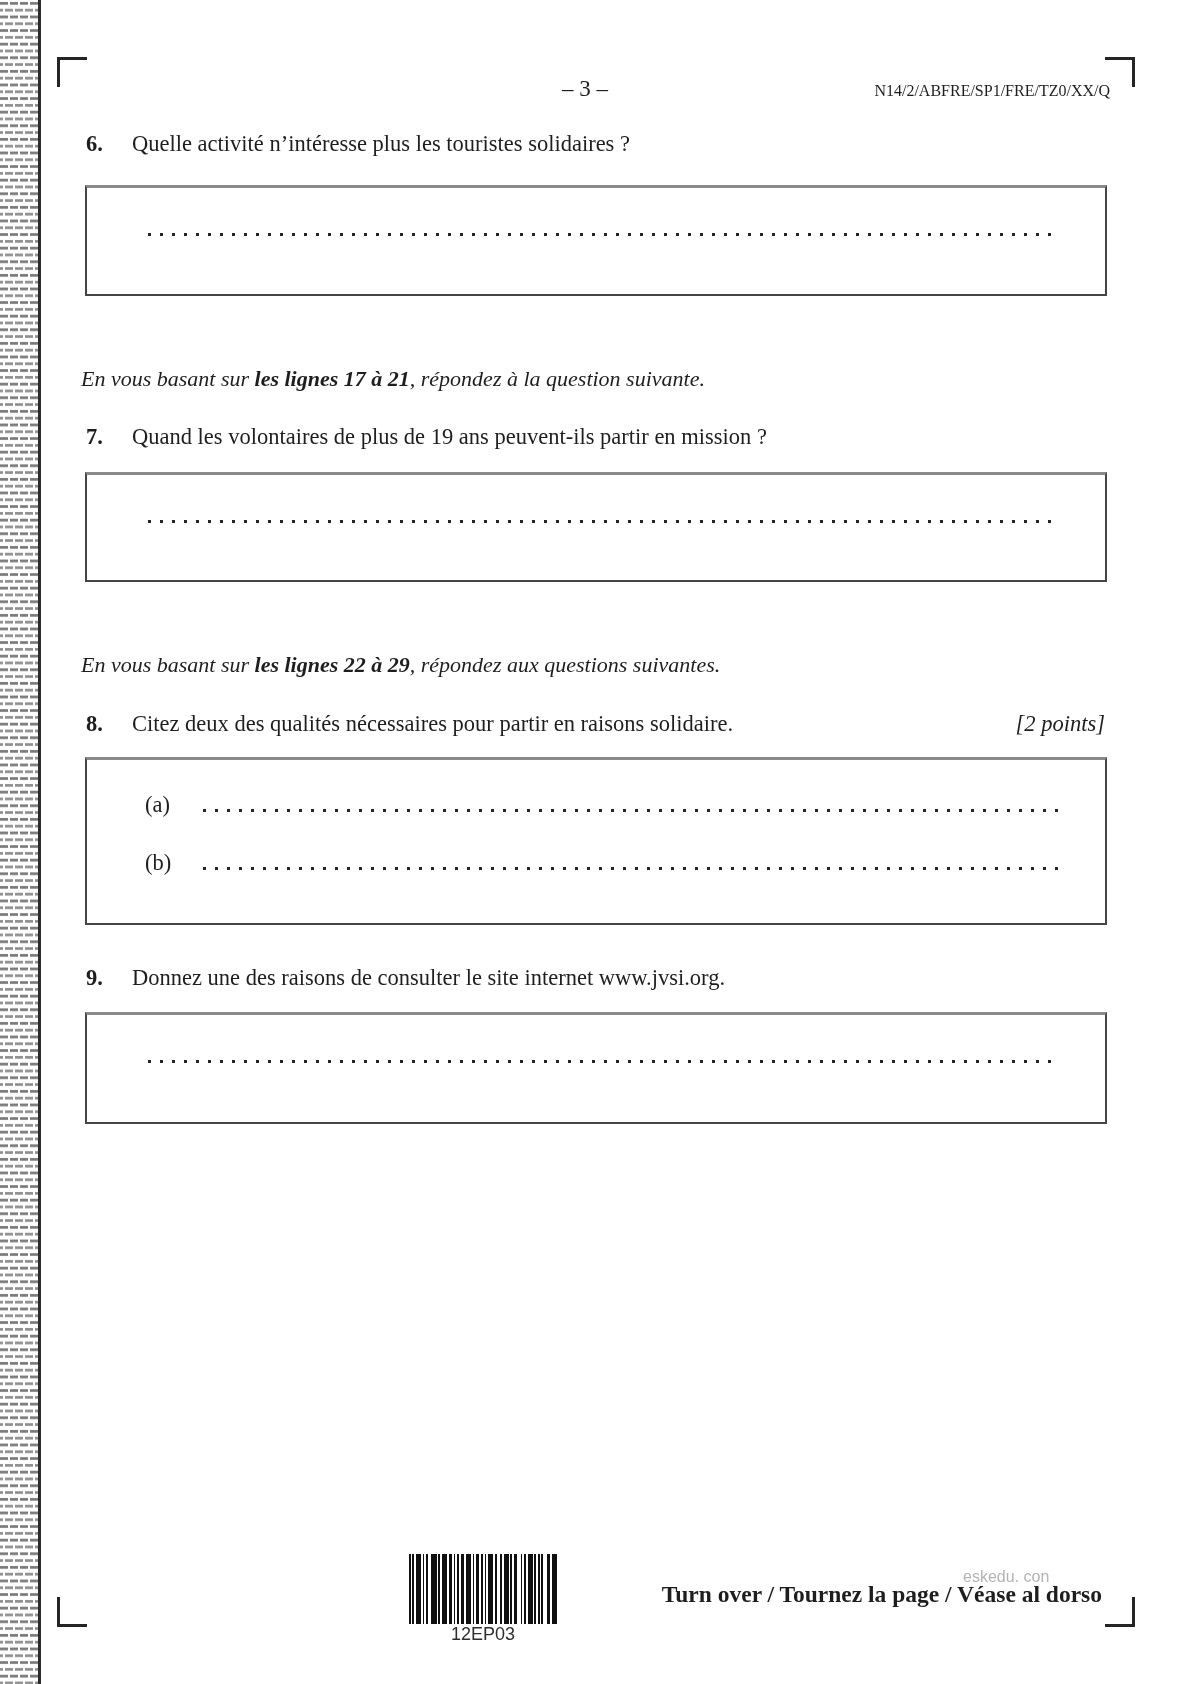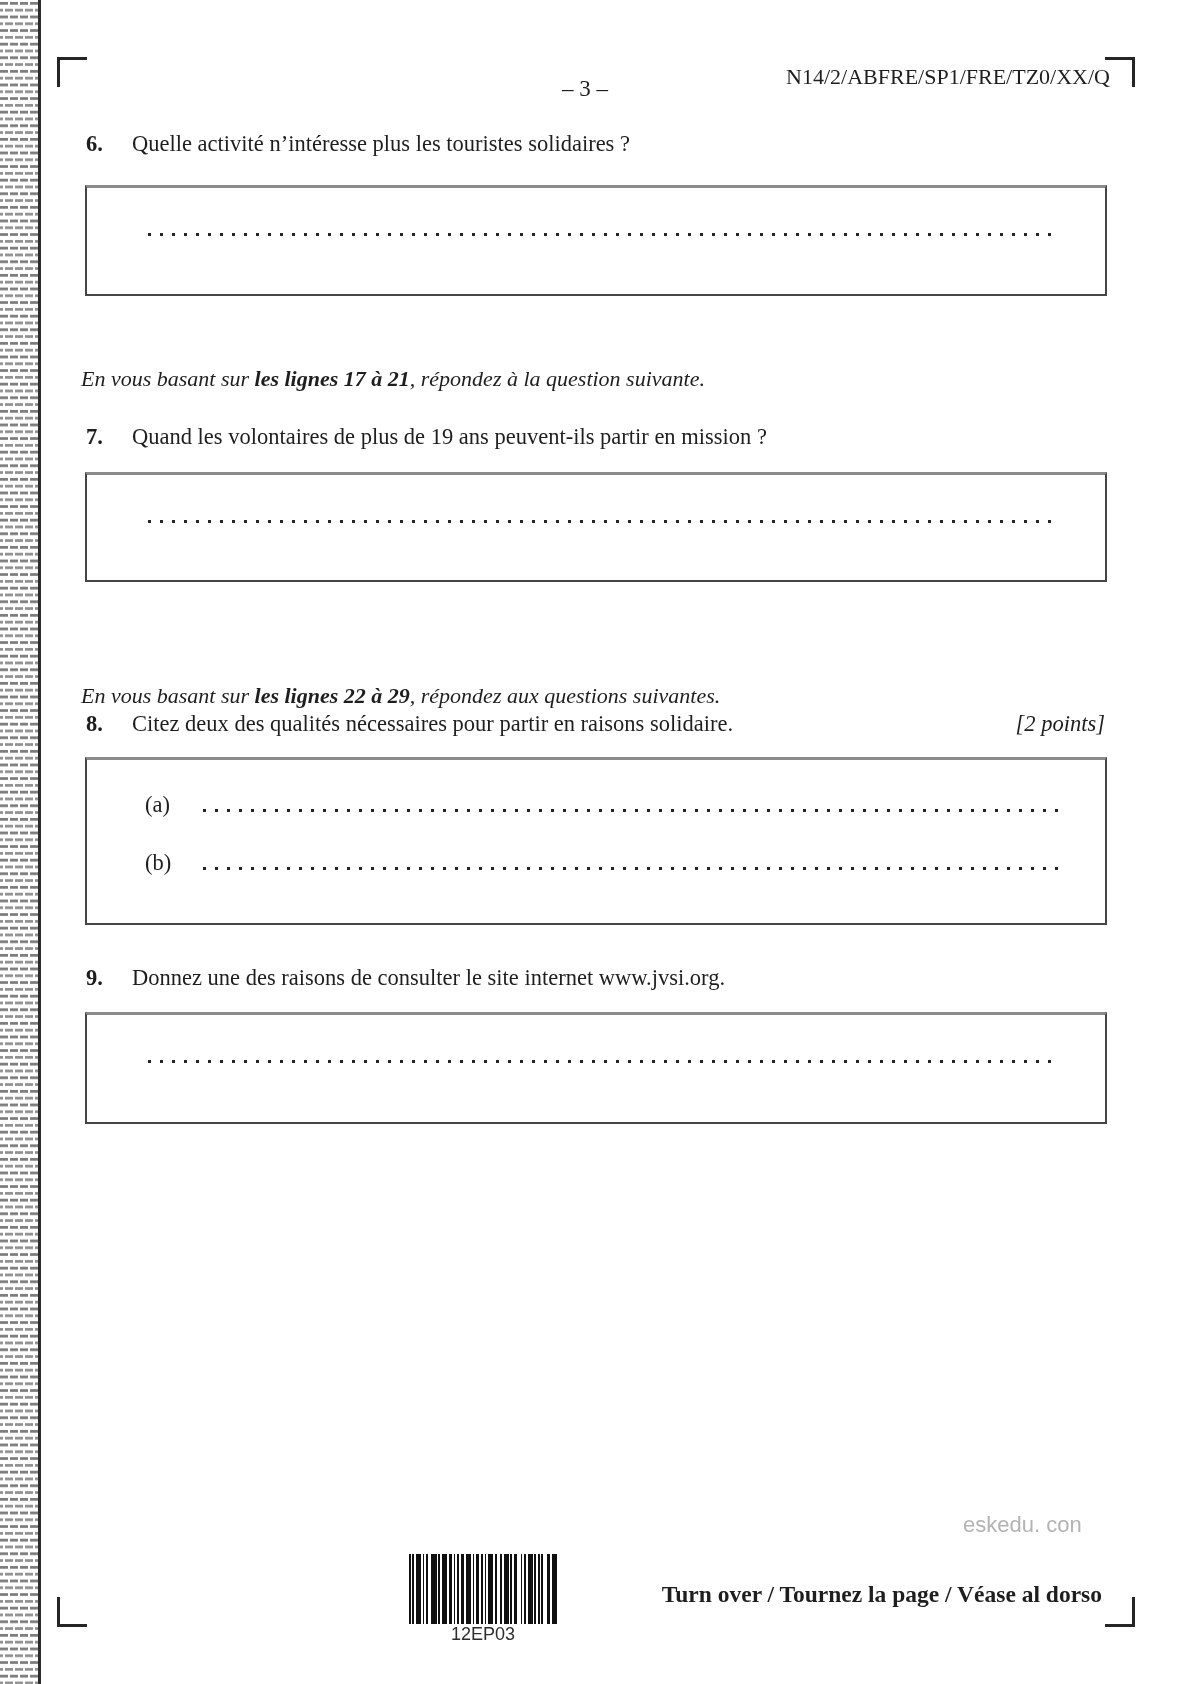--- a/index.html
+++ b/index.html
@@ -12,35 +12,35 @@
   
   .crop{position:absolute;width:27px;height:27px;}
   .crop.tl{left:57px;top:57px;border-top:3px solid #252525;border-left:3px solid #252525;}
   .crop.tr{left:1105px;top:57px;border-top:3px solid #252525;border-right:3px solid #252525;}
   .crop.bl{left:57px;top:1597px;border-bottom:3px solid #252525;border-left:3px solid #252525;}
   .crop.br{left:1105px;top:1597px;border-bottom:3px solid #252525;border-right:3px solid #252525;}
   
   .hdr-cn{position:absolute;left:676px;top:50px;font-family:"Liberation Sans","DejaVu Sans",sans-serif;
     font-size:19px;letter-spacing:1px;color:var(--muted,#a6a6a6);}
   .page-num{position:absolute;left:562px;top:76px;font-size:23px;}
-  .paper-code{position:absolute;right:81px;top:64px;font-size:22px;}
+  .paper-code{position:absolute;right:81px;top:82px;font-size:16px;}
   
   .question{position:absolute;left:86px;width:1021px;display:flex;font-size:22.5px;line-height:28px;}
   .qnum{font-weight:bold;width:46px;flex:0 0 46px;}
   .qtext .emph{font-weight:normal;}
   .points{margin-left:auto;font-style:italic;padding-right:2px;}
   .q6{top:130px;}
   .q7{top:423px;}
   .q8{top:710px;}
   .q9{top:964px;}
   
   .instr{position:absolute;left:81px;font-size:22px;font-style:italic;line-height:27px;}
   .instr .emph{font-weight:bold;}
   .instr1{top:365px;}
-  .instr2{top:651px;margin-top:31px;}
+  .instr2{top:651px;}
   
   .abox{position:absolute;left:85px;width:1022px;box-sizing:border-box;background:#fff;
     border:2px solid var(--bborder,#454545);border-top:3px solid var(--bbtop,#8a8a8a);}
   .box6{top:185px;height:111px;}
   .box7{top:472px;height:110px;}
   .box8{top:757px;height:168px;}
   .box9{top:1012px;height:112px;}
   .dotline{position:absolute;left:61px;right:52px;top:45px;height:3px;
     background-image:repeating-linear-gradient(to right,#262626 0 2.6px,transparent 2.6px 12px);}
   .arow{position:absolute;left:58px;right:46px;display:flex;}
@@ -49,22 +49,22 @@
   .alabel{font-size:22.5px;width:58px;flex:0 0 58px;}
   .adots{flex:1;height:3px;align-self:flex-end;margin-bottom:6px;
     background-image:repeating-linear-gradient(to right,#262626 0 2.6px,transparent 2.6px 12px);}
   
   .barcode{position:absolute;left:409px;top:1554px;width:148px;height:70px;display:flex;align-items:stretch;}
   .barcode .bar{background:var(--barink,#101010);height:100%;}
   .barcode .gap{height:100%;}
   .bc-label{position:absolute;left:409px;top:1624px;width:148px;text-align:center;
     font-family:"Liberation Sans",sans-serif;font-size:18px;color:#2e2e2e;}
   .turnover{position:absolute;right:89px;top:1581px;font-size:23.5px;font-weight:bold;}
-  .wm-footer{position:absolute;left:963px;top:1512px;font-family:"Liberation Sans",sans-serif;
-    font-size:22px;color:var(--wm,#b3b3b3);z-index:2;}
+  .wm-footer{position:absolute;left:963px;top:1568px;font-family:"Liberation Sans",sans-serif;
+    font-size:16px;color:var(--wm,#b3b3b3);z-index:2;}
 </style>
 </head>
 <body>
 
 <div class="sheet">
 
   <svg class="texture" width="41" height="1684" aria-hidden="true">
     <defs>
       <pattern id="tex" width="10" height="13.6" patternUnits="userSpaceOnUse">
         <rect x="0" y="2" width="8" height="2.7" fill="#7a7a7a"></rect>

